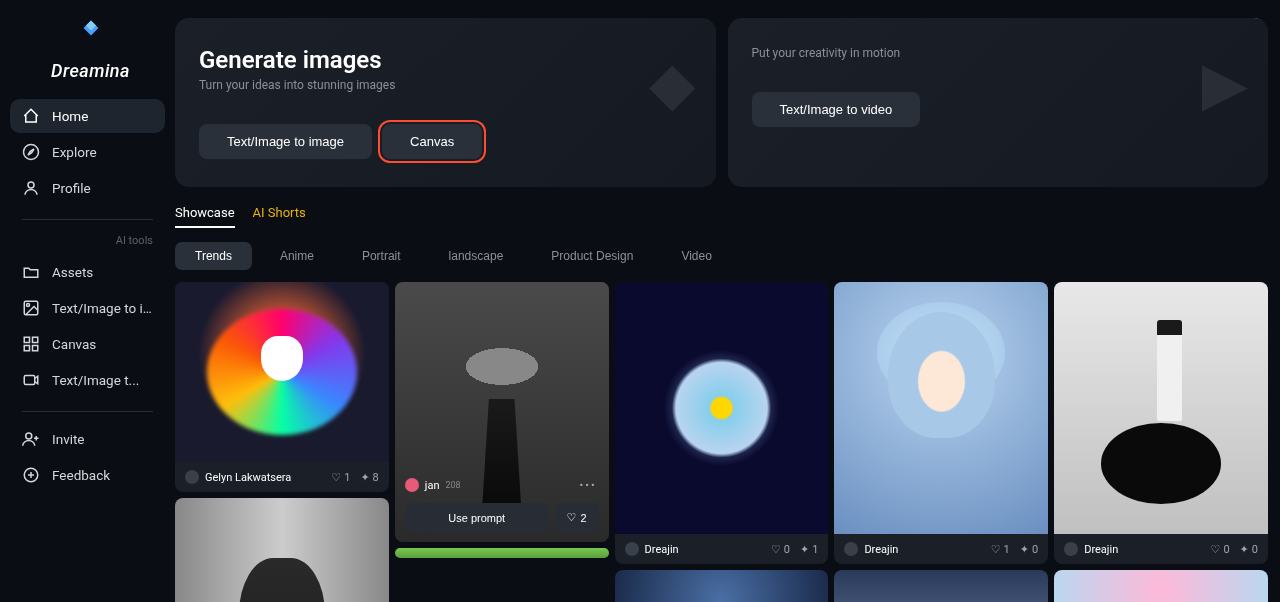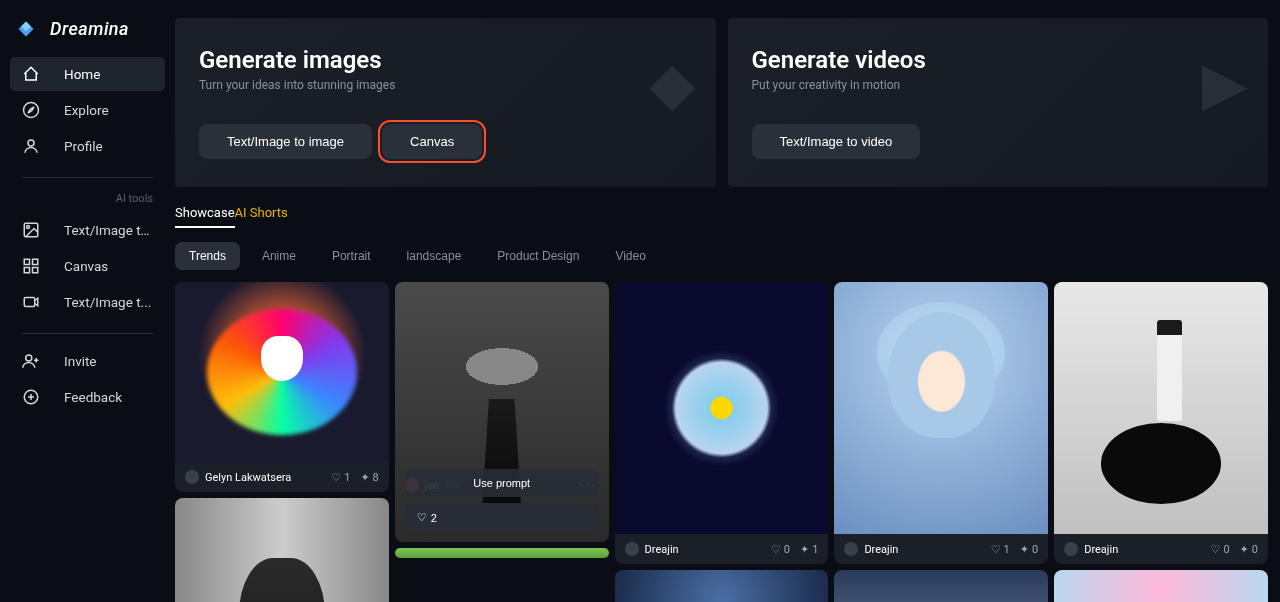--- a/index.html
+++ b/index.html
@@ -16,40 +16,41 @@
     
     .sidebar {
       width: 175px;
       padding: 18px 10px;
       display: flex;
       flex-direction: column;
     }
     .logo {
       display: flex;
       align-items: center;
-      gap: 14px;
+      gap: 22px;
       margin-bottom: 18px;
       padding-left: 6px;
+      flex-direction: column;
     }
     .logo-icon {
       width: 20px;
       height: 20px;
     }
     .logo-text {
       font-size: 18px;
       font-weight: 500;
       font-style: italic;
       letter-spacing: 0.5px;
     }
     .nav-item {
       display: flex;
       align-items: center;
-      gap: 24px;
+      gap: 12px;
       padding: 8px 12px;
-      border-radius: 5px;
+      border-radius: 10px;
       cursor: pointer;
       font-size: 13.5px;
       color: #d4d6d9;
       margin-bottom: 2px;
     }
     .nav-item.active {
       background: #1e252f;
       color: #fff;
     }
     .nav-icon { width: 18px; height: 18px; display: flex; align-items: center; justify-content: center; flex-shrink: 0; }
@@ -91,21 +92,21 @@
     }
     
     .hero-row {
       display: flex;
       gap: 12px;
       margin-bottom: 18px;
     }
     .hero-card {
       flex: 1;
       background: linear-gradient(135deg, #1a1f28 0%, #151a22 100%);
-      border-radius: 4px;
+      border-radius: 14px;
       padding: 28px 24px;
       position: relative;
       overflow: hidden;
     }
     .hero-title {
       font-size: 24px;
       font-weight: 600;
       margin-bottom: 4px;
     }
     .hero-subtitle {
@@ -134,20 +135,21 @@
       position: absolute;
       right: 20px;
       top: 30px;
       opacity: 0.08;
       font-size: 60px;
     }
     
     
     .tabs {
       display: flex;
+      gap: 18px;
       margin-bottom: 14px;
     }
     .tab {
       font-size: 13px;
       color: #eab308;
       padding-bottom: 6px;
       cursor: pointer;
     }
     .tab.active {
       color: #fff;
@@ -157,21 +159,21 @@
     
     .filters {
       display: flex;
       gap: 8px;
       margin-bottom: 12px;
     }
     .filter-pill {
       background: transparent;
       border: none;
       color: #8a9098;
-      padding: 7px 14px;
+      padding: 7px 20px;
       border-radius: 7px;
       font-size: 12px;
       cursor: pointer;
     }
     .filter-pill.active {
       background: #2a3039;
       color: #fff;
     }
     
     
@@ -219,21 +221,20 @@
       color: #a0a6ae;
     }
     .card-stat { display: flex; align-items: center; gap: 3px; }
     .card-overlay {
       position: absolute;
       bottom: 10px;
       left: 10px;
       right: 10px;
       display: flex;
       gap: 6px;
-      flex-direction: column;
     }
     .overlay-btn {
       background: rgba(40,45,54,0.9);
       border: none;
       color: #fff;
       padding: 8px 12px;
       border-radius: 6px;
       font-size: 11px;
       cursor: pointer;
     }
@@ -315,20 +316,28 @@
         </span>
       <span class="nav-label">Profile</span>
     </div>
 
     <div class="divider"></div>
     <div class="section-label">AI tools</div>
 
     <div class="nav-item">
       <span class="nav-icon">
           <svg viewBox="0 0 24 24" fill="none" stroke="currentColor" stroke-width="2">
+            <path d="M3 7h6l2 2h10v10H3V7z"></path>
+          </svg>
+        </span>
+      <span class="nav-label">Assets</span>
+    </div>
+    <div class="nav-item">
+      <span class="nav-icon">
+          <svg viewBox="0 0 24 24" fill="none" stroke="currentColor" stroke-width="2">
             <rect x="3" y="3" width="18" height="18" rx="2"></rect>
             <circle cx="8" cy="8" r="2"></circle>
             <path d="M21 15l-5-5-11 11"></path>
           </svg>
         </span>
       <span class="nav-label">Text/Image to image</span>
     </div>
     <div class="nav-item">
       <span class="nav-icon">
           <svg viewBox="0 0 24 24" fill="none" stroke="currentColor" stroke-width="2">
@@ -387,21 +396,20 @@
         <div class="hero-decor">◆</div>
         <h2 class="hero-title">Generate images</h2>
         <p class="hero-subtitle">Turn your ideas into stunning images</p>
         <div class="hero-buttons">
           <button class="hero-btn">Text/Image to image</button>
           <button class="hero-btn highlighted">Canvas</button>
         </div>
       </div>
       <div class="hero-card">
         <div class="hero-decor">▶</div>
-        <h2 class="hero-title">Generate videos</h2>
         <p class="hero-subtitle">Put your creativity in motion</p>
         <div class="hero-buttons">
           <button class="hero-btn">Text/Image to video</button>
         </div>
       </div>
     </div>
 
     <div class="tabs">
       <div class="tab active">Showcase</div>
       <div class="tab">AI Shorts</div>

